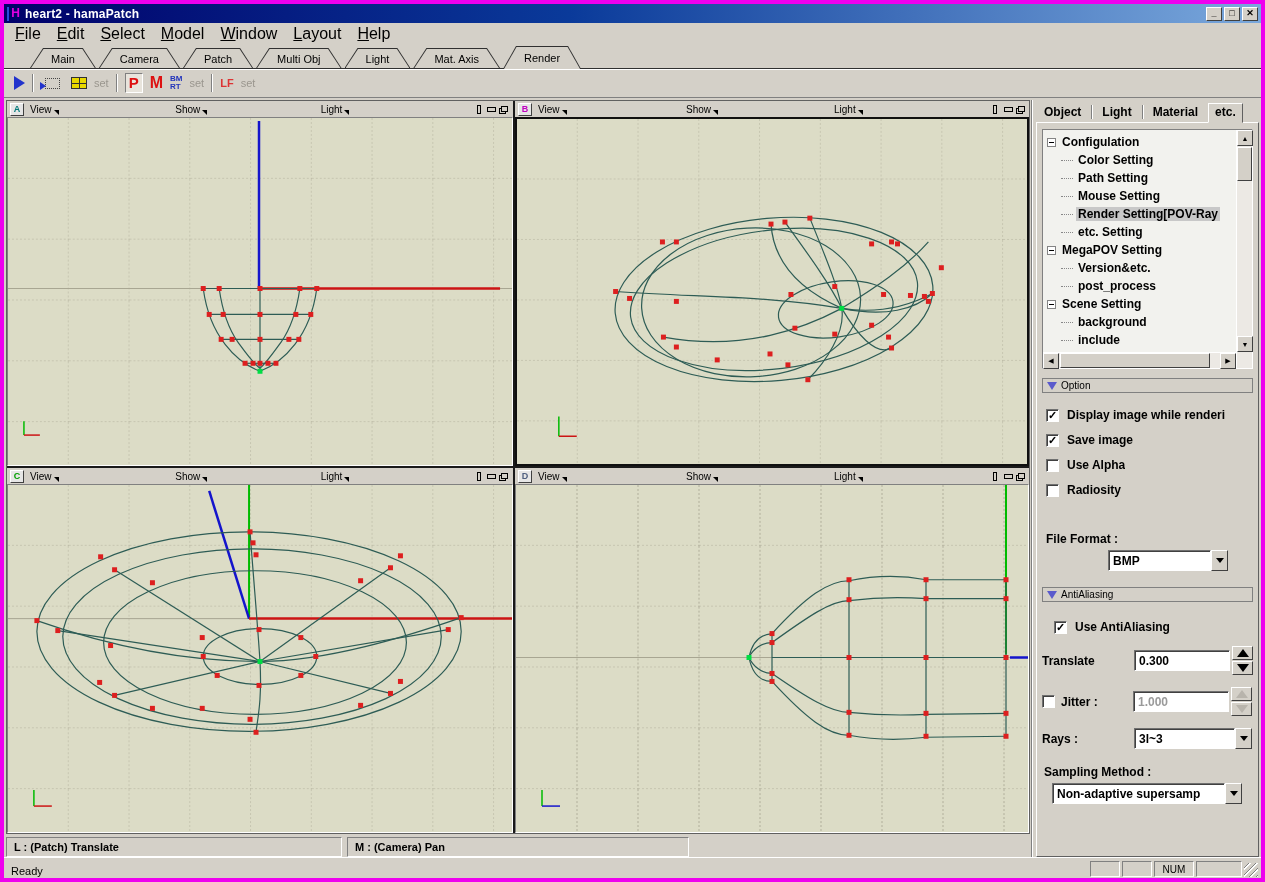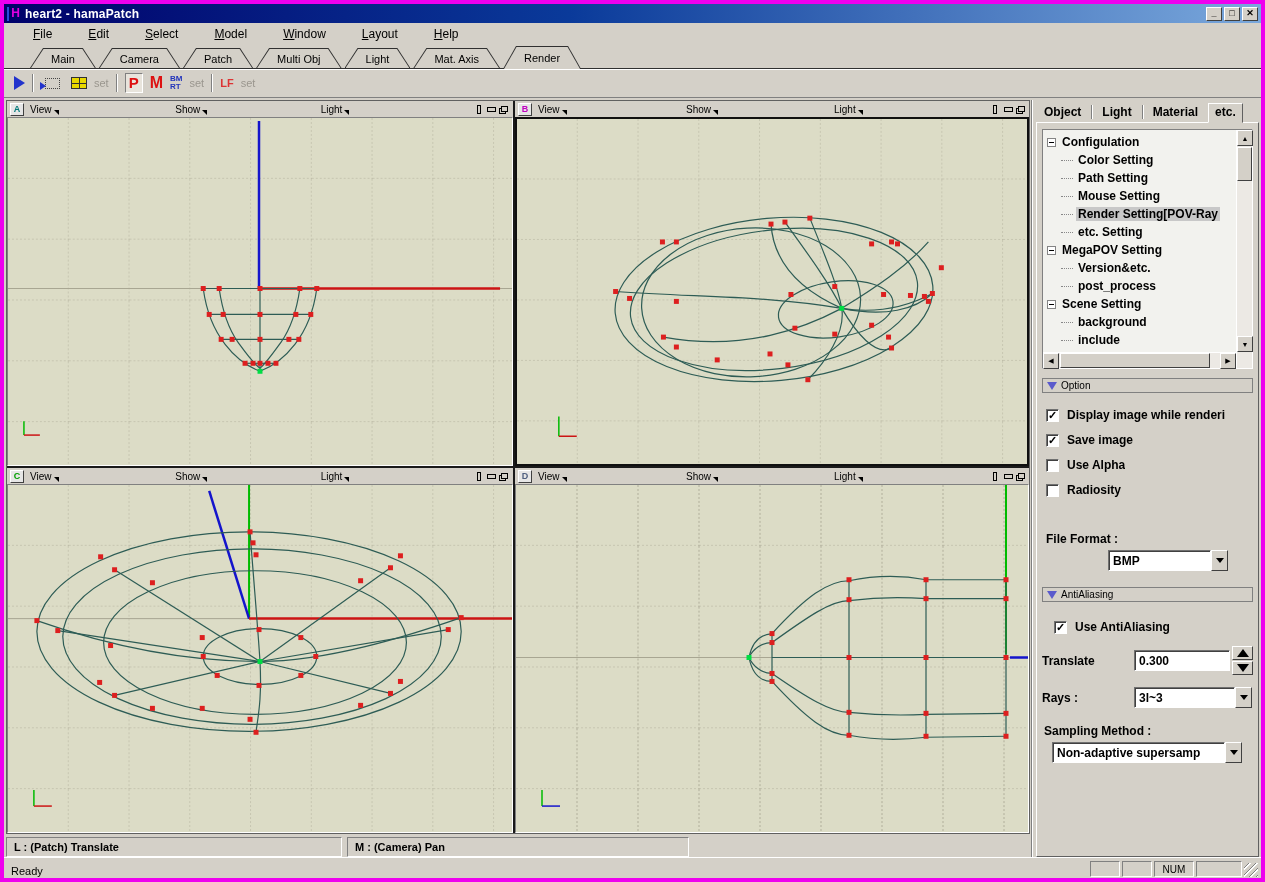--- a/index.html
+++ b/index.html
@@ -14,21 +14,21 @@
   }
   
   .titlebar{height:19px;background:linear-gradient(90deg,#00006a 0%,#0a3a9a 45%,#7aa8dc 100%);
     display:flex;align-items:center;padding:0 3px;flex:0 0 auto;}
   .app-icon{width:15px;height:14px;margin-right:3px;font-weight:bold;font-size:12px;color:#e000e0;
     line-height:13px;text-align:center;background:transparent;border-left:2px solid #2a4adc;}
   .title-text{color:#fff;font-weight:bold;font-size:12px;flex:1;letter-spacing:.2px;}
   .win-btn{width:16px;height:14px;background:#d4d0c8;border:1px solid;border-color:#fff #404040 #404040 #fff;
     font-size:9px;font-weight:bold;color:#000;display:flex;align-items:center;justify-content:center;margin-left:2px;line-height:1;}
   
-  .menubar{height:21px;display:flex;align-items:center;padding-left:21px;font-size:12px;flex:0 0 auto;gap:20px;}
+  .menubar{height:21px;display:flex;align-items:center;padding-left:3px;font-size:16px;flex:0 0 auto;}
   .menu-item{padding:2px 8px;color:#000;}
   
   .tabrow{height:25px;display:flex;align-items:flex-end;padding-left:26px;border-bottom:1px solid #303030;flex:0 0 auto;}
   .tab-w{background:#303030;clip-path:polygon(13px 0,calc(100% - 13px) 0,100% 100%,0 100%);
     padding:1px 1px 0 1px;margin-right:3px;height:20px;display:flex;}
   .tab-w .tab{clip-path:polygon(12.5px 0,calc(100% - 12.5px) 0,100% 100%,0 100%);
     background:#d4d0c8;padding:0 20px;font-size:11px;display:flex;align-items:center;}
   .tab-w.active{height:23px;margin-bottom:-1px;z-index:3;}
   
   .toolbar{height:29px;display:flex;align-items:center;padding-left:10px;gap:7px;
@@ -687,20 +687,33 @@
           <div class="spin">
             <div class="spin-btn">
                 <span class="tri-up"></span>
               </div>
             <div class="spin-btn">
                 <span class="tri-dn"></span>
               </div>
           </div>
         </div>
 
+        <div class="row">
+          <span class="cb-box" style="margin-right:6px;"></span>
+          <span class="lbl" style="width:72px;">Jitter :</span>
+          <div class="field disabled" style="width:96px;">1.000</div>
+          <div class="spin disabled">
+            <div class="spin-btn">
+                <span class="tri-up"></span>
+              </div>
+            <div class="spin-btn">
+                <span class="tri-dn"></span>
+              </div>
+          </div>
+        </div>
 
         <div class="row">
           <span class="lbl" style="width:92px;">Rays :</span>
           <div class="combo" style="width:118px;">
             <div class="field">3l~3</div>
             <div class="combo-btn">
                 <span class="combo-tri"></span>
               </div>
           </div>
         </div>

